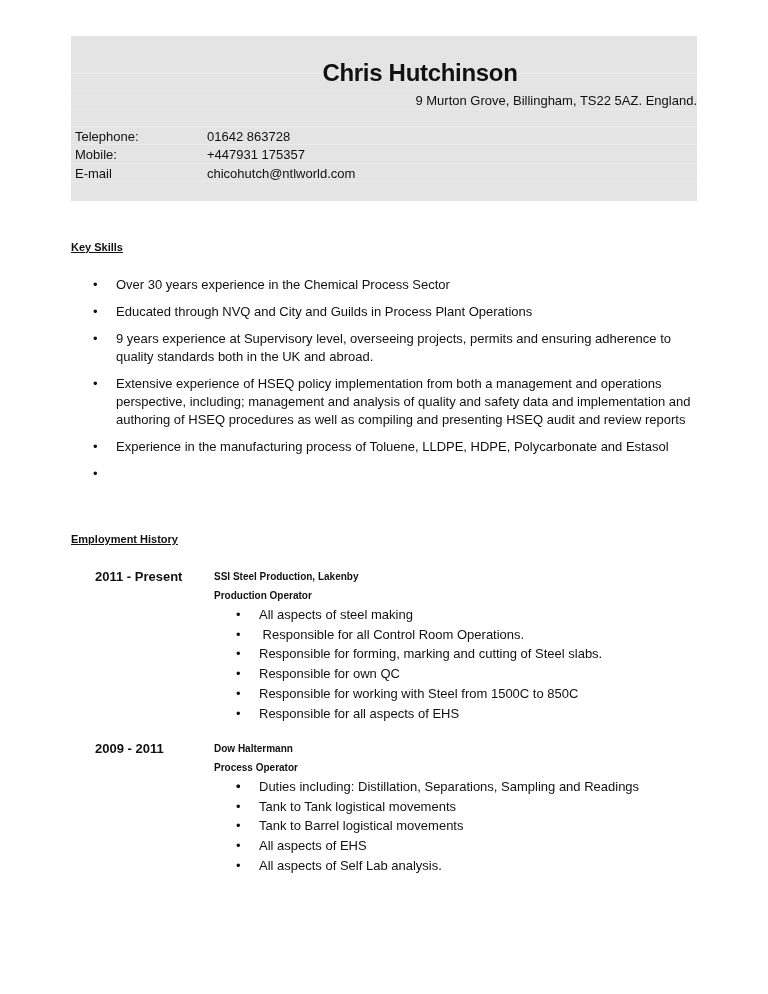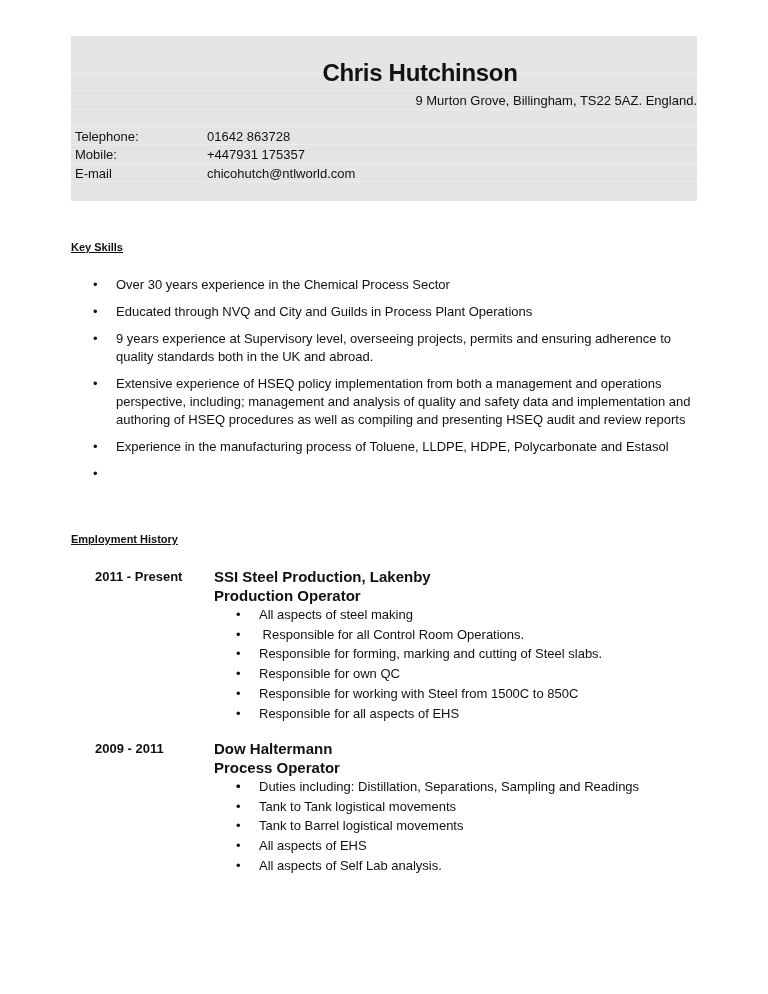--- a/index.html
+++ b/index.html
@@ -31,21 +31,21 @@
     position: absolute; left: 71px; font-weight: bold; text-decoration: underline;
     font-size: 11px; line-height: 17px;
   }
 
   .skills { position: absolute; left: 71px; top: 276px; width: 640px; margin: 0; padding: 0; list-style: none; }
   .skills li { position: relative; padding-left: 45px; font-size: 13px; line-height: 18.3px; margin-bottom: 8.5px; }
   .skills li .bul { position: absolute; left: 22px; top: 0; }
 
   .job { position: absolute; left: 71px; width: 640px; }
   .job .period { position: absolute; left: 0; top: 0; font-weight: bold; font-size: 13px; line-height: 19px; margin-left: 24px; }
-  .job .company, .job .role { position: absolute; left: 143px; font-weight: bold; font-size: 15px; line-height: 19px; white-space: nowrap; }
+  .job .company, .job .role { position: absolute; left: 143px; font-weight: bold; font-size: 10px; line-height: 19px; white-space: nowrap; }
   .job .company { top: 0; }
   .job .role { top: 19px; }
   .job ul { position: absolute; left: 143px; top: 38px; margin: 0; padding: 0; list-style: none; }
   .job li { position: relative; padding-left: 45px; font-size: 13px; line-height: 19.7px; white-space: nowrap; }
   .job li .bul { position: absolute; left: 22px; top: 0; }
 </style>
 </head>
 <body>
 
 <div class="page">

